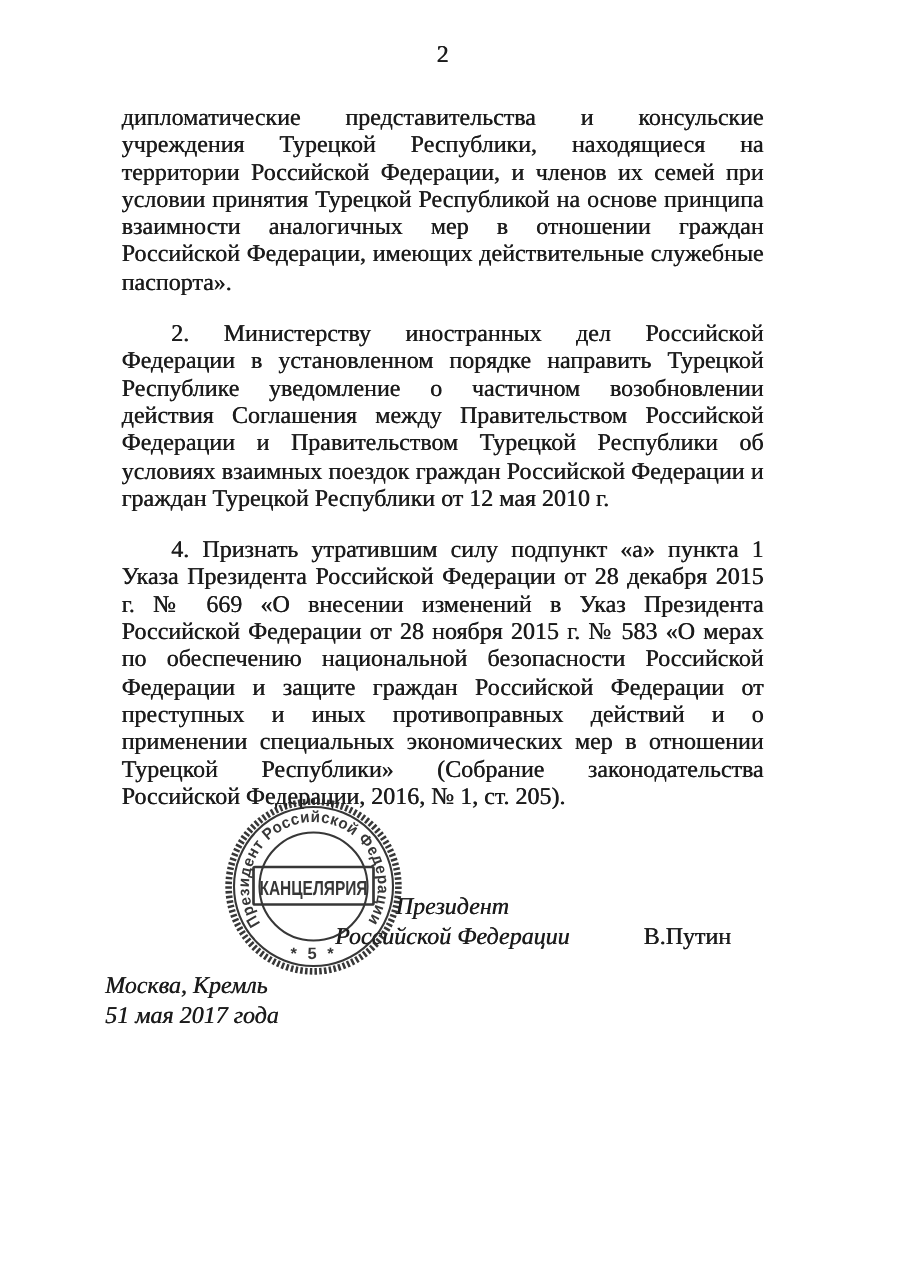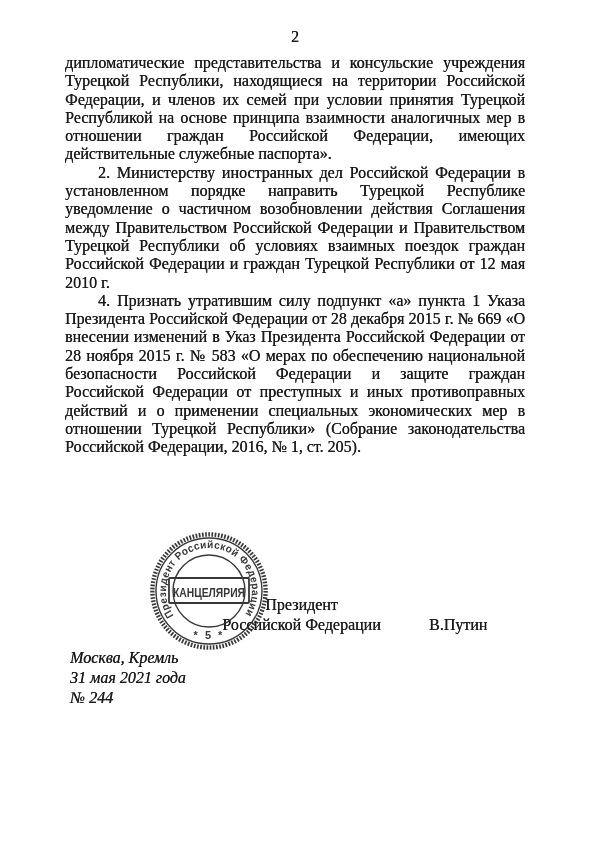--- a/index.html
+++ b/index.html
@@ -29,40 +29,41 @@
     position: absolute;
     top: 54px;
     left: 65px;
     width: 460px;
     font-size: 16px;
     line-height: 18.3px;
     text-align: justify;
     text-shadow: 0.3px 0 0 currentColor;
   }
   .body-text p {
-    margin: 0;
+    margin: 16px;
     padding: 0;
   }
   .body-text p.indent {
     text-indent: 33px;
   }
   .signature {
     position: absolute;
     left: 218px;
     top: 595px;
     display: flex;
     align-items: flex-end;
     font-size: 16px;
     line-height: 20px;
     text-shadow: 0.3px 0 0 currentColor;
     white-space: nowrap;
   }
   .sig-left {
     width: 167px;
     text-align: center;
+    font-style: italic;
   }
   .sig-name {
     margin-left: 44px;
   }
   .stamp {
     position: absolute;
     left: 148px;
     top: 530px;
     width: 122px;
     height: 122px;
@@ -125,17 +126,16 @@
 
       <rect x="-40" y="-13" width="80" height="25" rx="1" fill="none" stroke="#272727" stroke-width="1.8"></rect>
       <text class="stamp-text" x="0" y="5.5" text-anchor="middle" font-size="13.5" textLength="72" lengthAdjust="spacingAndGlyphs">КАНЦЕЛЯРИЯ</text>
 
       <text class="stamp-text" x="0" y="48" text-anchor="middle" font-size="11" letter-spacing="2">* 5 *</text>
     </svg>
   </div>
 
   <div class="footer">
     <div>Москва, Кремль</div>
-    <div>31 мая 2021 года</div>
-    <div>№ 244</div>
+    <div>51 мая 2017 года</div>
   </div>
 
 </div>
 
 </body></html>

